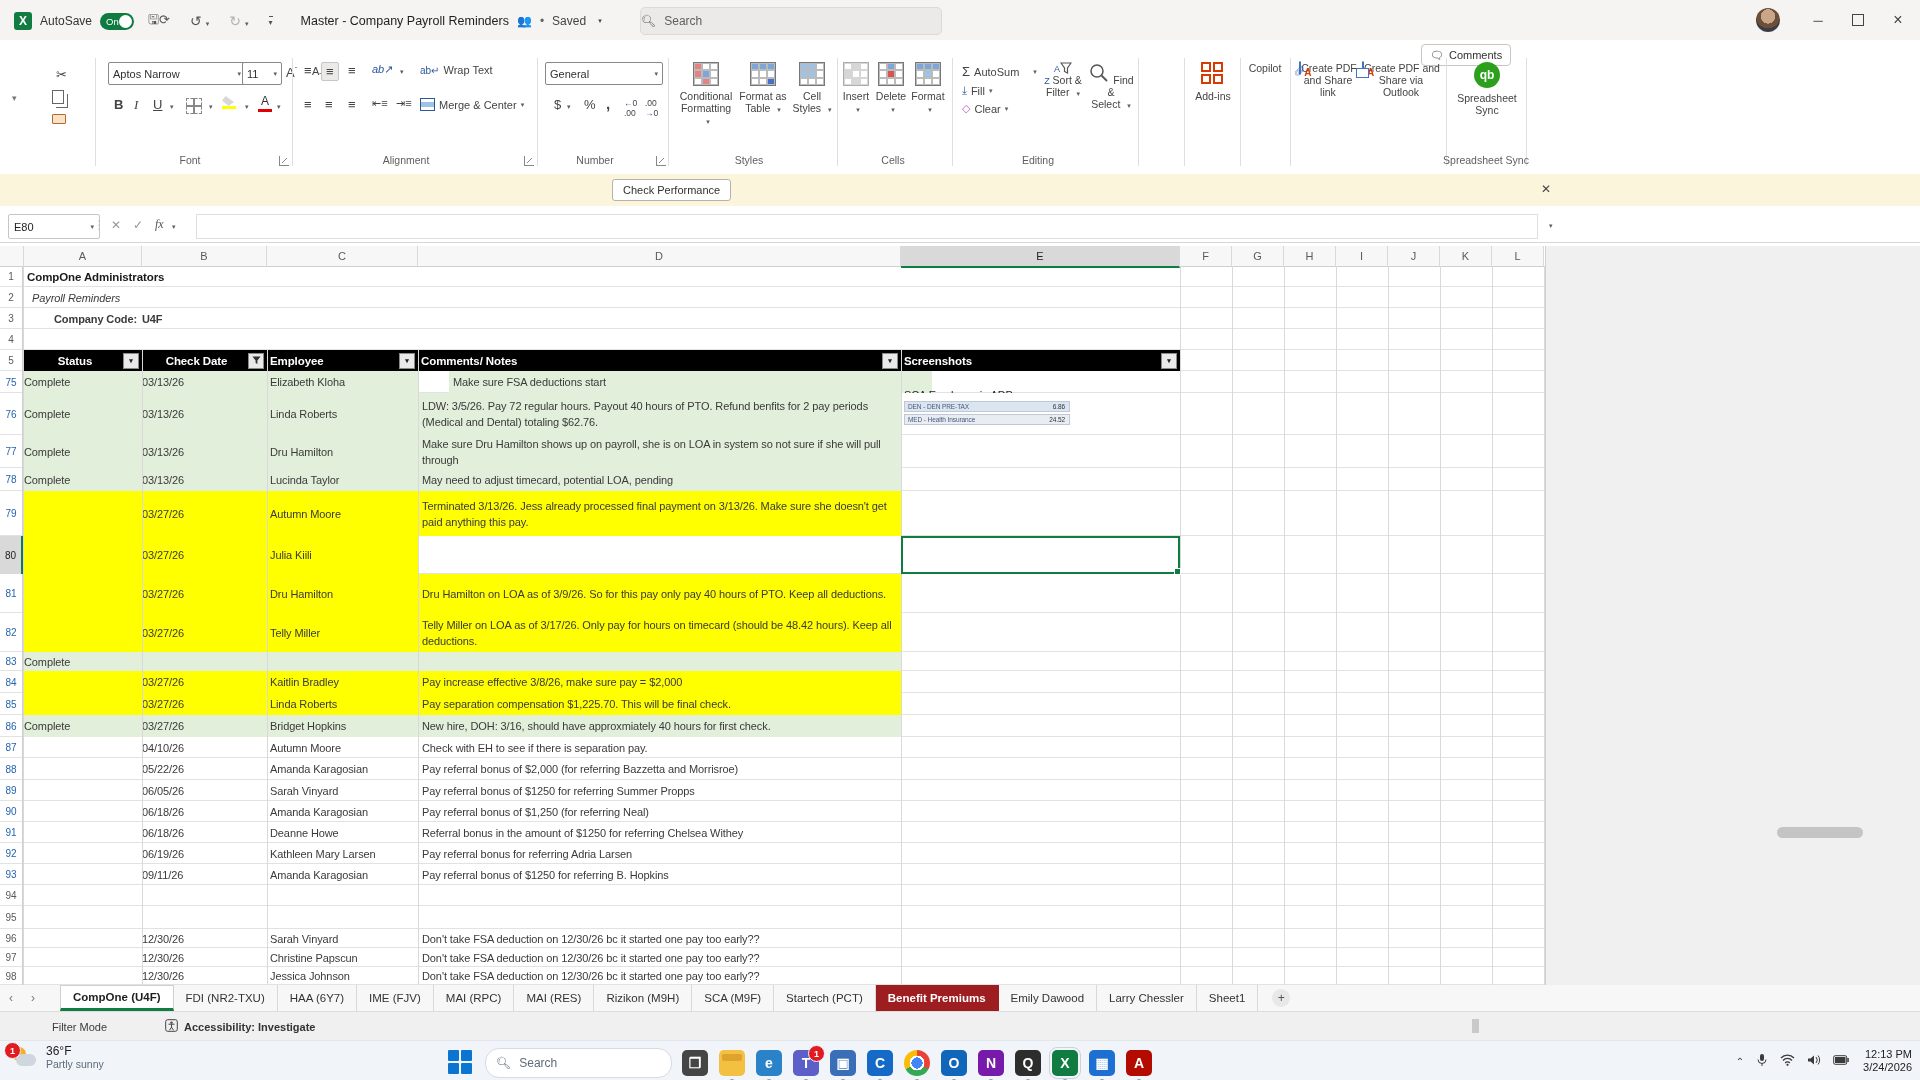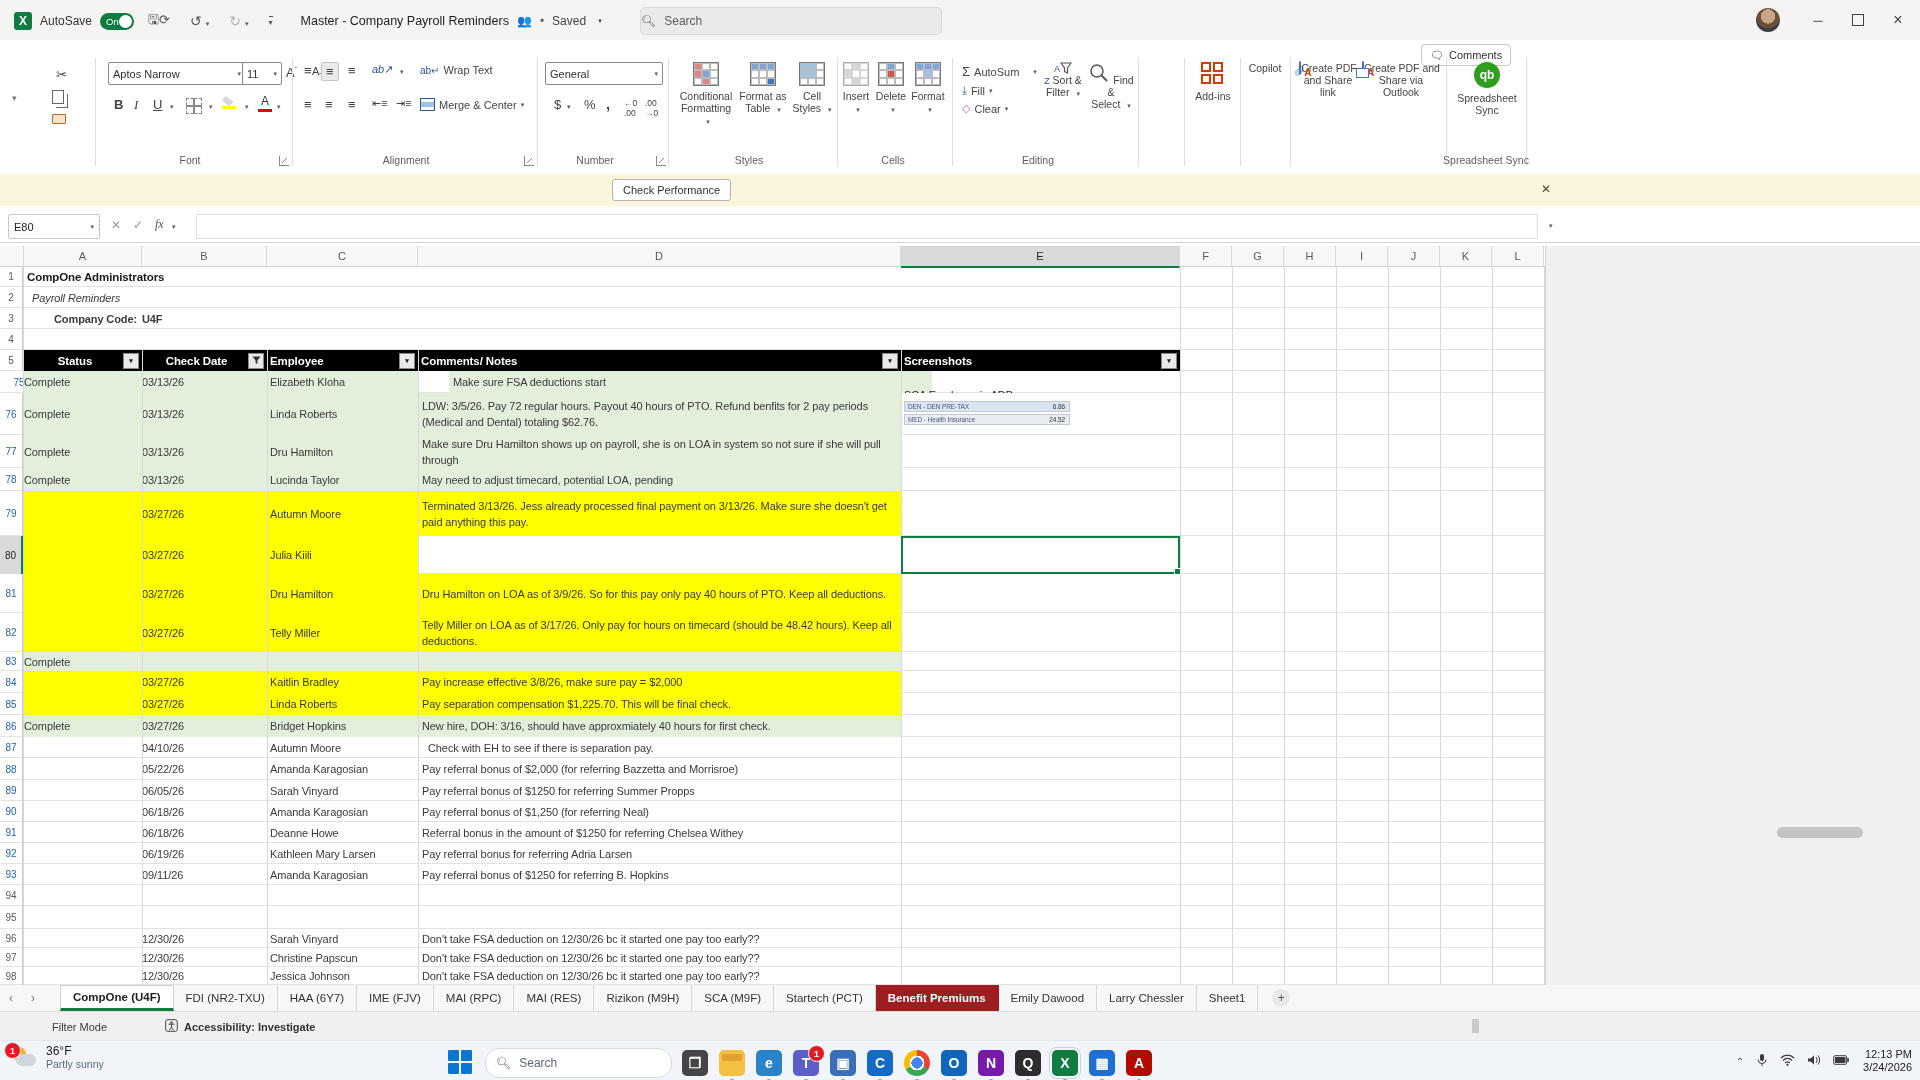--- a/index.html
+++ b/index.html
@@ -449,21 +449,21 @@
       </div>
       <div class="cell hdrcell" style="top: 104px; height: 21px; left: 418px; width: 483px; padding: 0px 3px; justify-content: space-between;">
         <span>Comments/ Notes</span>
         <span class="filterbox">▾</span>
       </div>
       <div class="cell hdrcell" style="top: 104px; height: 21px; left: 901px; width: 279px; padding: 0px 3px; justify-content: space-between;">
         <span>Screenshots</span>
         <span class="filterbox">▾</span>
       </div>
       <div class="grow" style="top: 125px; height: 22px;"></div>
-      <div class="rownum blue" style="top: 125px; height: 22px; margin-left: 8px;">75</div>
+      <div class="rownum blue" style="top: 125px; height: 22px;">75</div>
       <div class="cell band-green" style="top: 125px; height: 22px; left: 24px; width: 118px; justify-content: center;">
         <span style="width: 100%;">Complete</span>
       </div>
       <div class="cell band-green" style="top: 125px; height: 22px; left: 142px; width: 125px; justify-content: center;">
         <span style="width: 100%;">03/13/26</span>
       </div>
       <div class="cell band-green" style="top: 125px; height: 22px; left: 267px; width: 151px; padding-left: 3px;">
         <span style="width: 100%;">Elizabeth Kloha</span>
       </div>
       <div class="cell band-green" style="top: 125px; height: 22px; left: 418px; width: 483px; padding: 0px 4px; line-height: 16px; margin-left: 31px;">
@@ -629,21 +629,21 @@
       <div class="cell" style="top: 469px; height: 22px; left: 901px; width: 279px; padding-left: 3px;"></div>
       <div class="grow" style="top: 491px; height: 21px;"></div>
       <div class="rownum blue" style="top: 491px; height: 21px;">87</div>
       <div class="cell" style="top: 491px; height: 21px; left: 24px; width: 118px; justify-content: center;"></div>
       <div class="cell" style="top: 491px; height: 21px; left: 142px; width: 125px; justify-content: center;">
         <span style="width: 100%;">04/10/26</span>
       </div>
       <div class="cell" style="top: 491px; height: 21px; left: 267px; width: 151px; padding-left: 3px;">
         <span style="width: 100%;">Autumn Moore</span>
       </div>
-      <div class="cell" style="top: 491px; height: 21px; left: 418px; width: 483px; padding: 0px 10px; line-height: 16px;">
+      <div class="cell" style="top: 491px; height: 21px; left: 418px; width: 483px; padding: 0px 4px; line-height: 16px;">
         <span style="width: 100%;">Check with EH to see if there is separation pay.</span>
       </div>
       <div class="cell" style="top: 491px; height: 21px; left: 901px; width: 279px; padding-left: 3px;"></div>
       <div class="grow" style="top: 512px; height: 22px;"></div>
       <div class="rownum blue" style="top: 512px; height: 22px;">88</div>
       <div class="cell" style="top: 512px; height: 22px; left: 24px; width: 118px; justify-content: center;"></div>
       <div class="cell" style="top: 512px; height: 22px; left: 142px; width: 125px; justify-content: center;">
         <span style="width: 100%;">05/22/26</span>
       </div>
       <div class="cell" style="top: 512px; height: 22px; left: 267px; width: 151px; padding-left: 3px;">

